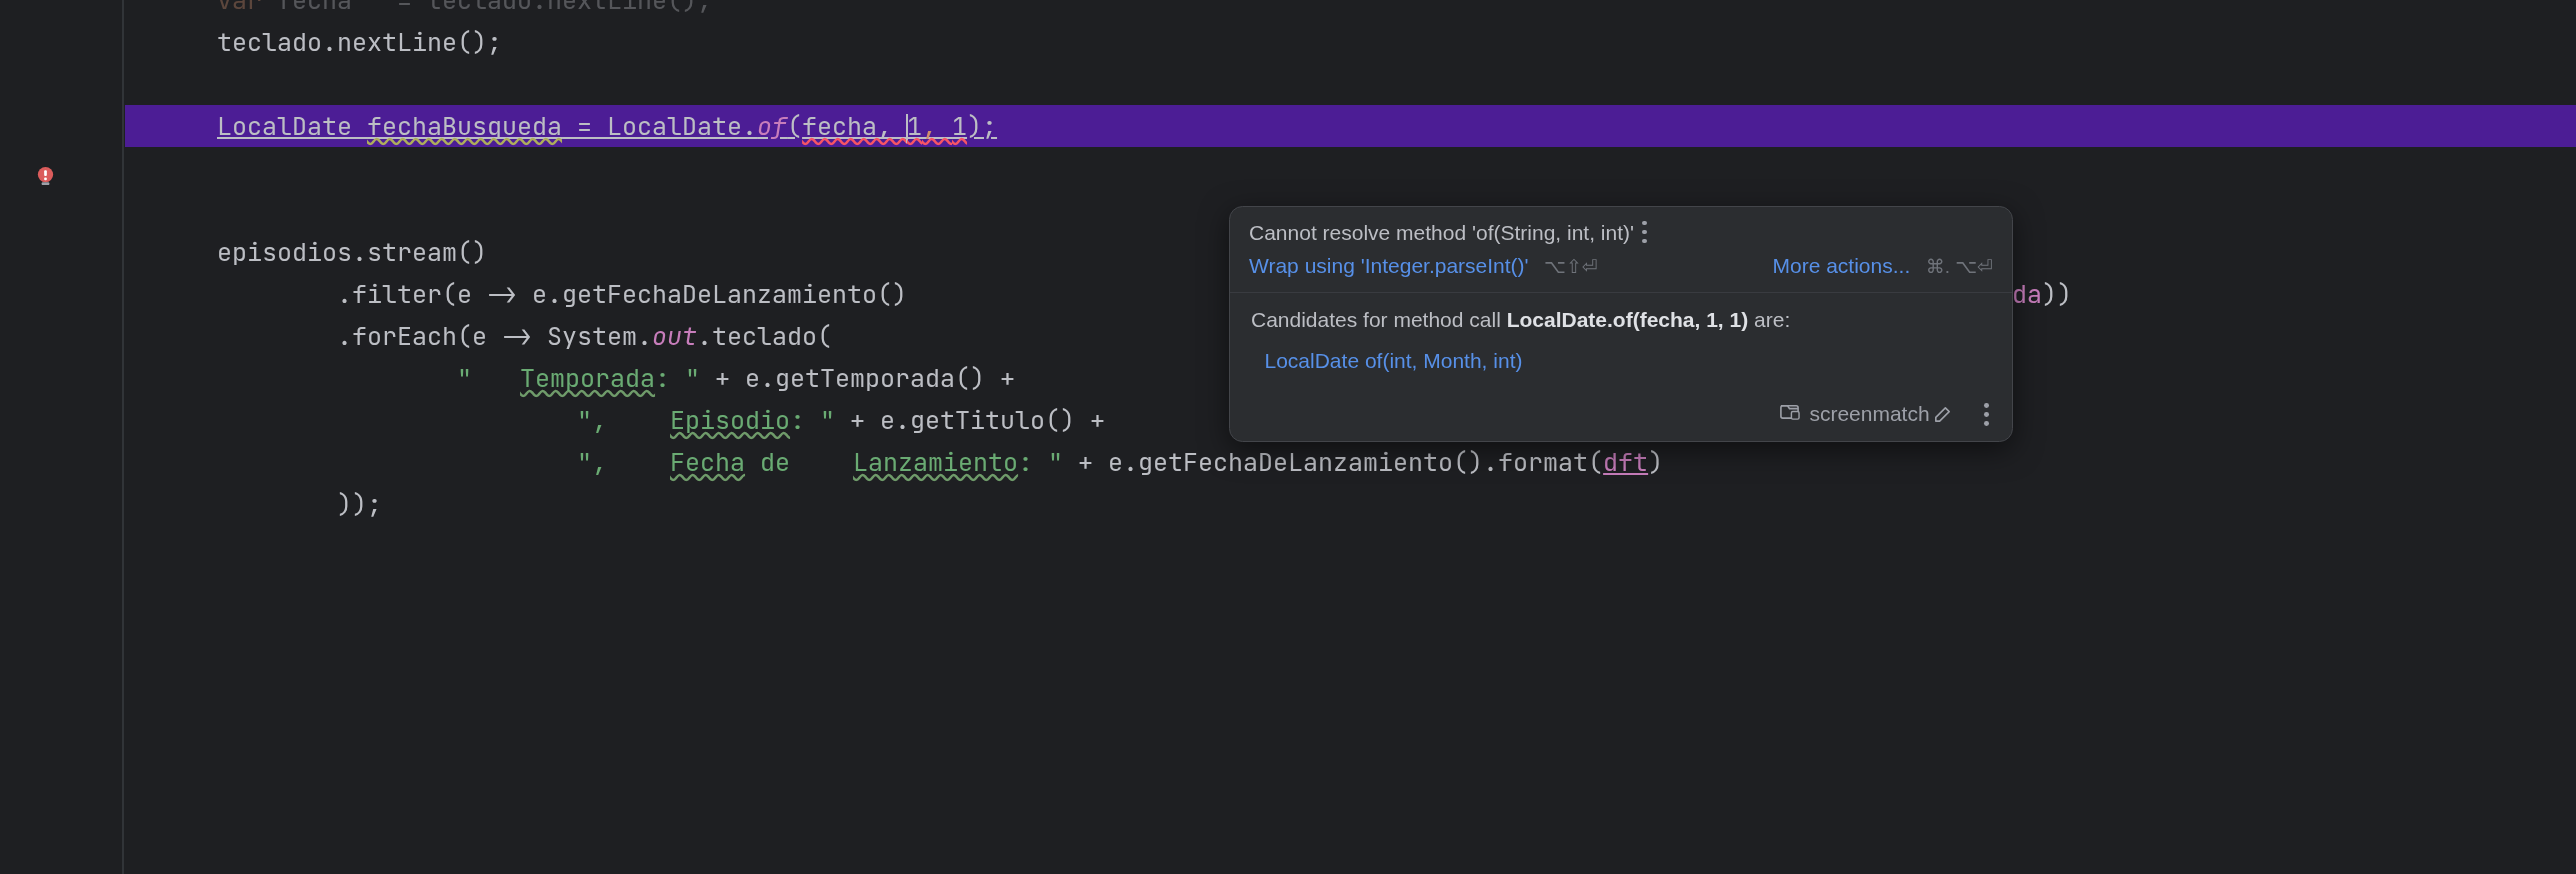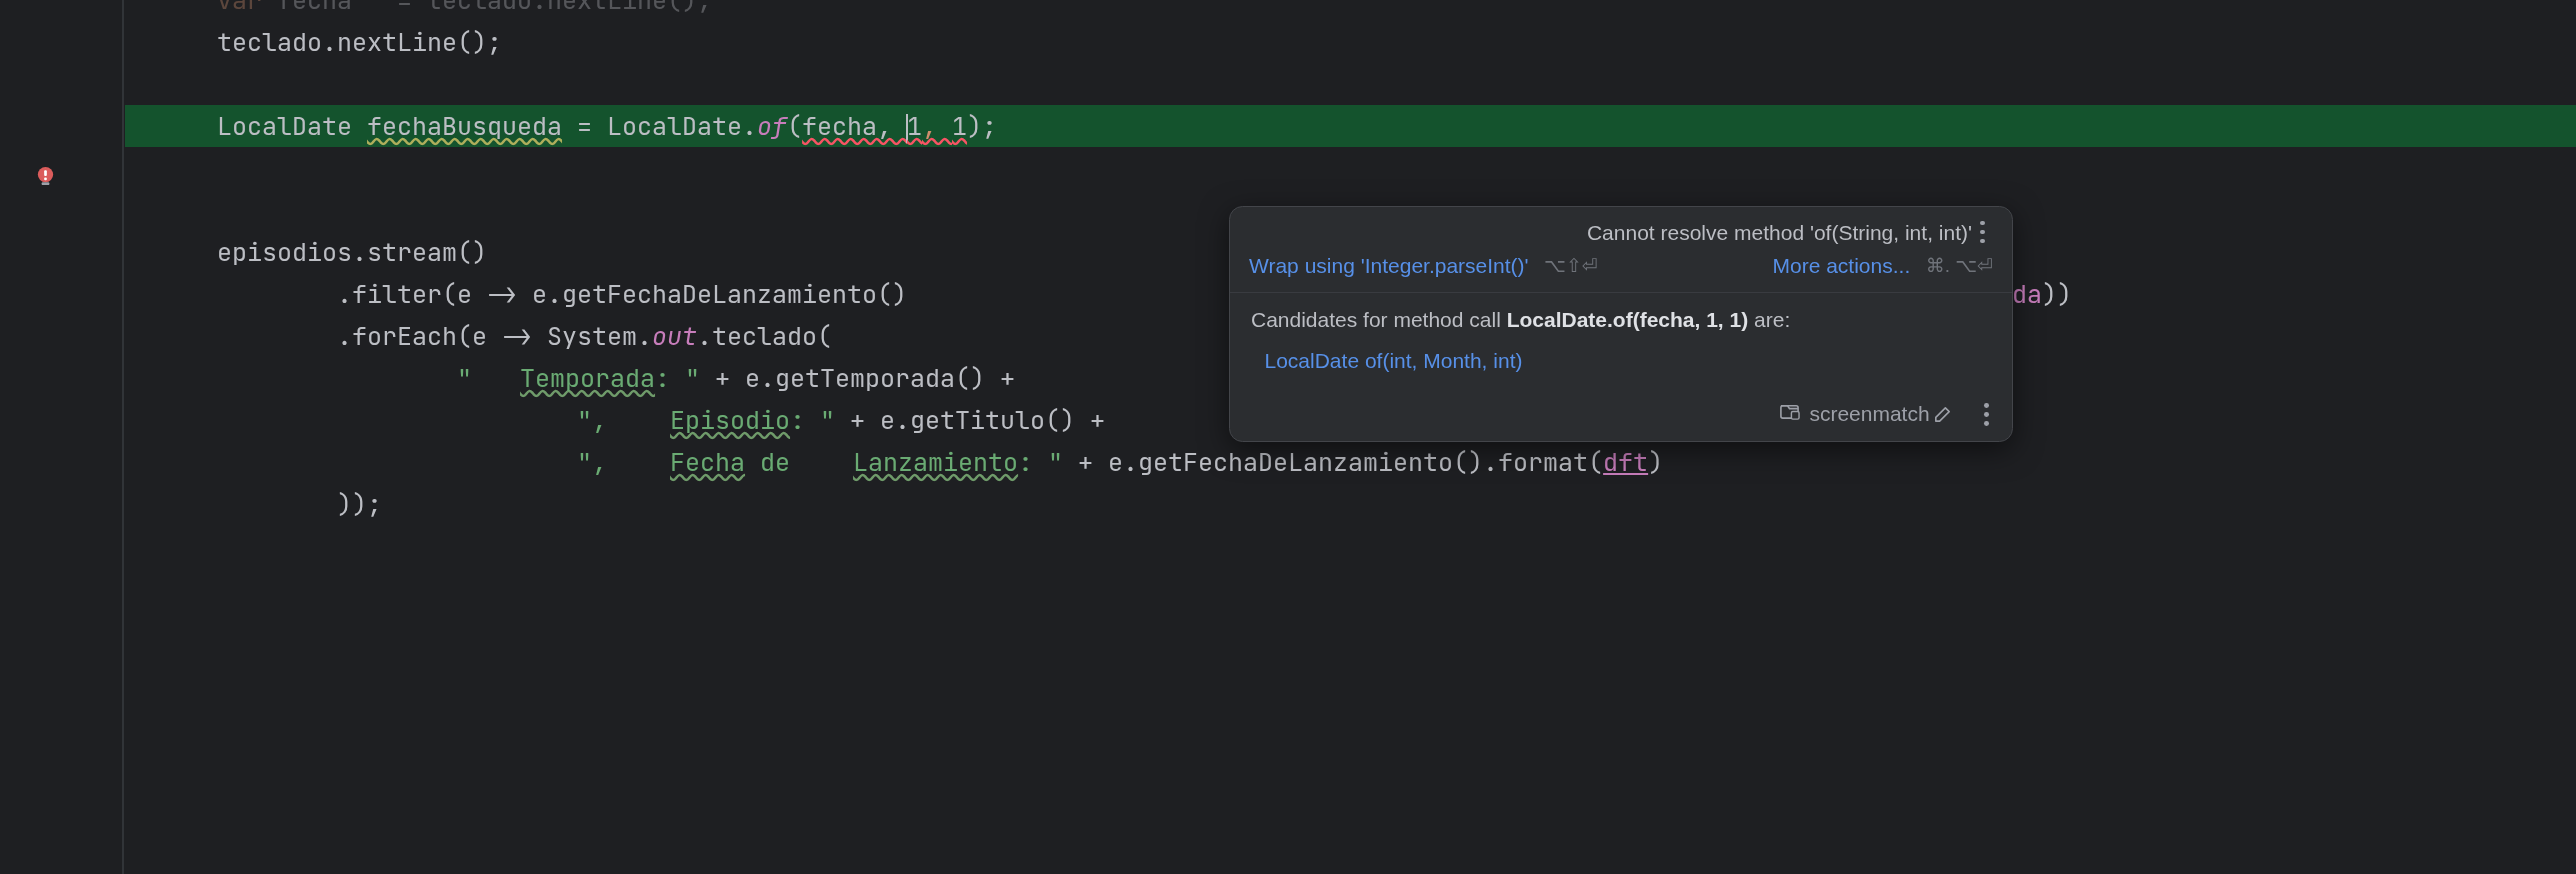--- a/index.html
+++ b/index.html
@@ -47,21 +47,22 @@
     height: 100%;
   }
   .code-line {
     position: relative;
     height: 42px;
     line-height: 42px;
     white-space: pre;
     padding-left: 92px;
   }
   .code-line.highlight {
-    background: #14532d;
+    background: #4c1d95;
+    text-decoration: underline;
   }
   .kw { color: #cf8e6d; }
   .ident { color: #bcbec4; }
   .static-method { color: #c77dbb; font-style: italic; }
   .pink { color: #c77dbb; }
   .str { color: #6aab73; }
   .punct { color: #bcbec4; }
   .comma { color: #cf8e6d; }
   .err-under { text-decoration: underline wavy #f75464; text-decoration-skip-ink: none; }
   .warn-under { text-decoration: underline wavy #aeae5b; text-decoration-skip-ink: none; }
@@ -85,29 +86,30 @@
     border-radius: 13.5px;
     box-shadow: 0 7.7px 29px rgba(0,0,0,0.5);
     font-family: -apple-system, BlinkMacSystemFont, 'Segoe UI', sans-serif;
     font-size: 21px;
     color: #bcbec4;
     overflow: hidden;
   }
   .popup-header {
     padding: 13.5px 19px 9.6px 19px;
     display: flex;
-    justify-content: flex-end;
+    justify-content: flex-start;
     align-items: flex-start;
   }
   .popup-title {
     color: #bcbec4;
   }
   .popup-actions-row {
     padding: 0 19px 13.5px 19px;
     display: flex;
+    align-items: center;
     gap: 15.4px;
   }
   .popup-action-link {
     color: #5790e8;
     cursor: pointer;
   }
   .popup-shortcut {
     color: #6f737a;
     font-size: 19px;
   }

